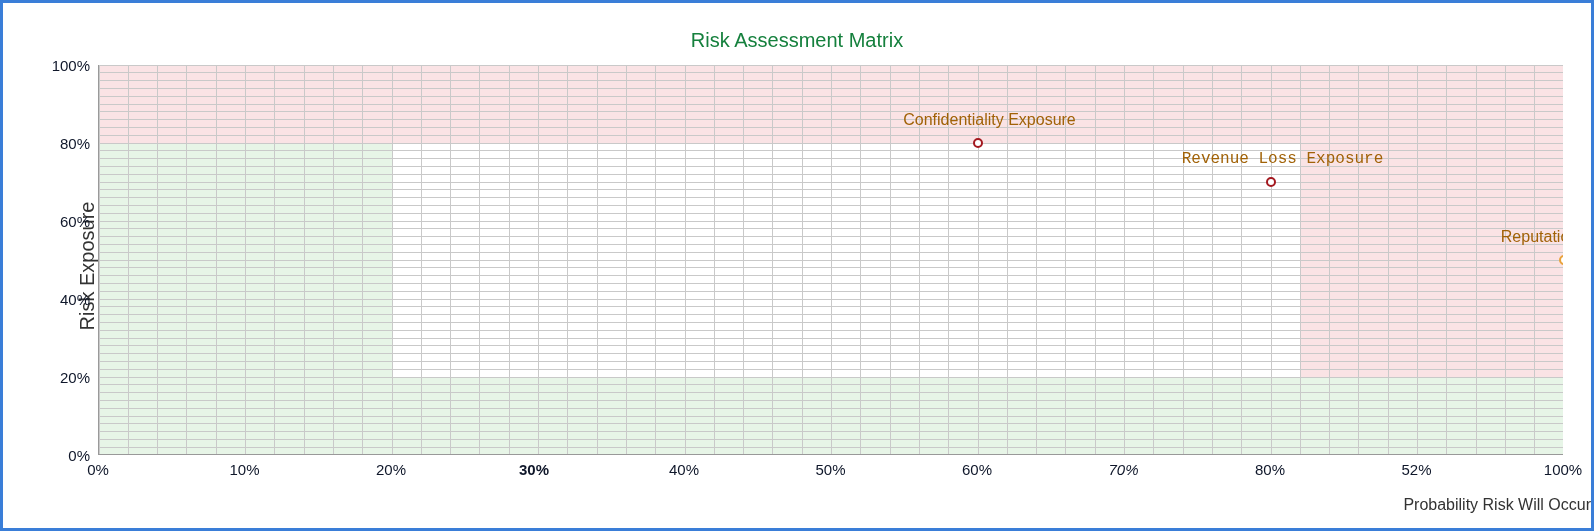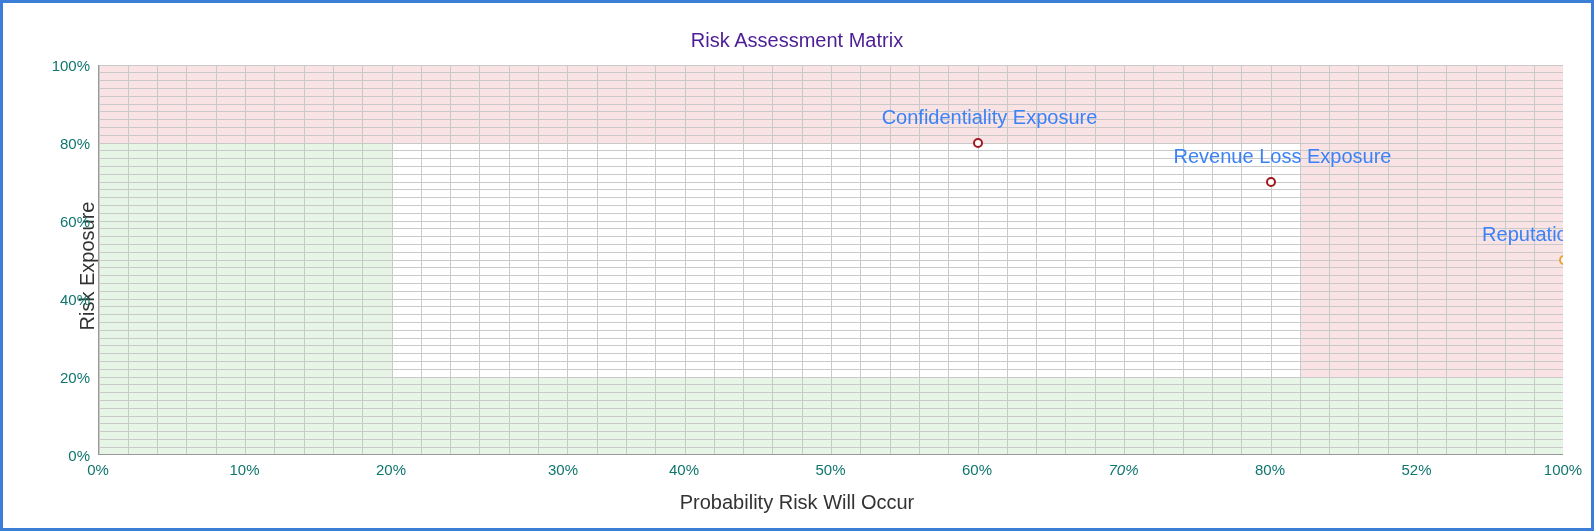--- a/index.html
+++ b/index.html
@@ -19,39 +19,39 @@
     position: relative;
     background: #fff;
   }
   .title {
     position: absolute;
     top: 26px;
     left: 0;
     right: 0;
     text-align: center;
     font-size: 20px;
-    color: #4c1d95;
+    color: #15803d;
   }
   .ylabel {
     position: absolute;
     left: 20px;
     top: 50%;
     transform: translateY(-50%) rotate(-90deg);
     transform-origin: center;
     font-size: 20px;
     color: #333;
     white-space: nowrap;
   }
   .xlabel {
     position: absolute;
     bottom: 14px;
     left: 0;
     right: 0;
-    text-align: center;
-    font-size: 20px;
+    text-align: right;
+    font-size: 16px;
     color: #333;
   }
   .plot {
     position: absolute;
     left: 95px;
     top: 62px;
     width: 1465px;
     height: 390px;
     box-sizing: border-box;
   }
@@ -69,38 +69,38 @@
   .z-green { background: rgba(120, 200, 120, 0.18); }
   .z-pink  { background: rgba(230, 100, 110, 0.18); }
   .gridlines line {
     stroke: #c9c9c9;
     stroke-width: 1;
     shape-rendering: crispEdges;
   }
   .tick-x, .tick-y {
     position: absolute;
     font-size: 15px;
-    color: #0f766e;
+    color: #0f172a;
     white-space: nowrap;
   }
   .tick-x { top: 100%; transform: translate(-50%, 6px); }
   .tick-y { right: 100%; transform: translate(-8px, -50%); }
   .point {
     position: absolute;
     width: 10px;
     height: 10px;
     border-radius: 50%;
     background: #fff;
     transform: translate(-50%, -50%);
     box-sizing: border-box;
   }
   .point-label {
     position: absolute;
-    font-size: 20px;
-    color: #3b82f6;
+    font-size: 16px;
+    color: #a16207;
     white-space: nowrap;
     transform: translate(-50%, -100%);
     padding-left: 23px;
   }
 </style>
 </head>
 <body>
 
 <div class="frame">
 
@@ -216,29 +216,29 @@
           <line x1="0" x2="1465" y1="39" y2="39"></line>
           <line x1="0" x2="1465" y1="31.19999999999999" y2="31.19999999999999"></line>
           <line x1="0" x2="1465" y1="23.400000000000034" y2="23.400000000000034"></line>
           <line x1="0" x2="1465" y1="15.600000000000023" y2="15.600000000000023"></line>
           <line x1="0" x2="1465" y1="7.800000000000011" y2="7.800000000000011"></line>
           <line x1="0" x2="1465" y1="0" y2="0"></line>
         </svg>
         <div class="point" style="left: 879px; top: 78px; border: 2px solid rgb(163, 24, 31);"></div>
         <div class="point-label" style="left: 879px; top: 64px;">Confidentiality Exposure</div>
         <div class="point" style="left: 1172px; top: 117px; border: 2px solid rgb(163, 24, 31);"></div>
-        <div class="point-label" style="left: 1172px; top: 103px;">Revenue Loss Exposure</div>
+        <div class="point-label" style="left: 1172px; top: 103px; font-family: Liberation Mono, monospace;">Revenue Loss Exposure</div>
         <div class="point" style="left: 1465px; top: 195px; border: 2px solid rgb(233, 162, 59);"></div>
         <div class="point-label" style="left: 1465px; top: 181px;">Reputation Exposure</div>
       </div>
 
   <div class="tick-x" style="left: 0px;">0%</div>
       <div class="tick-x" style="left: 146.5px; text-align: center;">10%</div>
       <div class="tick-x" style="left: 293px;">20%</div>
-      <div class="tick-x" style="left: 465px;">30%</div>
+      <div class="tick-x" style="left: 436px; font-weight: bold;">30%</div>
       <div class="tick-x" style="left: 586px;">40%</div>
       <div class="tick-x" style="left: 732.5px; text-align: right;">50%</div>
       <div class="tick-x" style="left: 879px;">60%</div>
       <div class="tick-x" style="left: 1025.5px; font-style: italic;">70%</div>
       <div class="tick-x" style="left: 1172px;">80%</div>
       <div class="tick-x" style="left: 1318.5px;">52%</div>
       <div class="tick-x" style="left: 1465px;">100%</div>
       <div class="tick-y" style="top: 390px;">0%</div>
       <div class="tick-y" style="top: 312px;">20%</div>
       <div class="tick-y" style="top: 234px;">40%</div>

